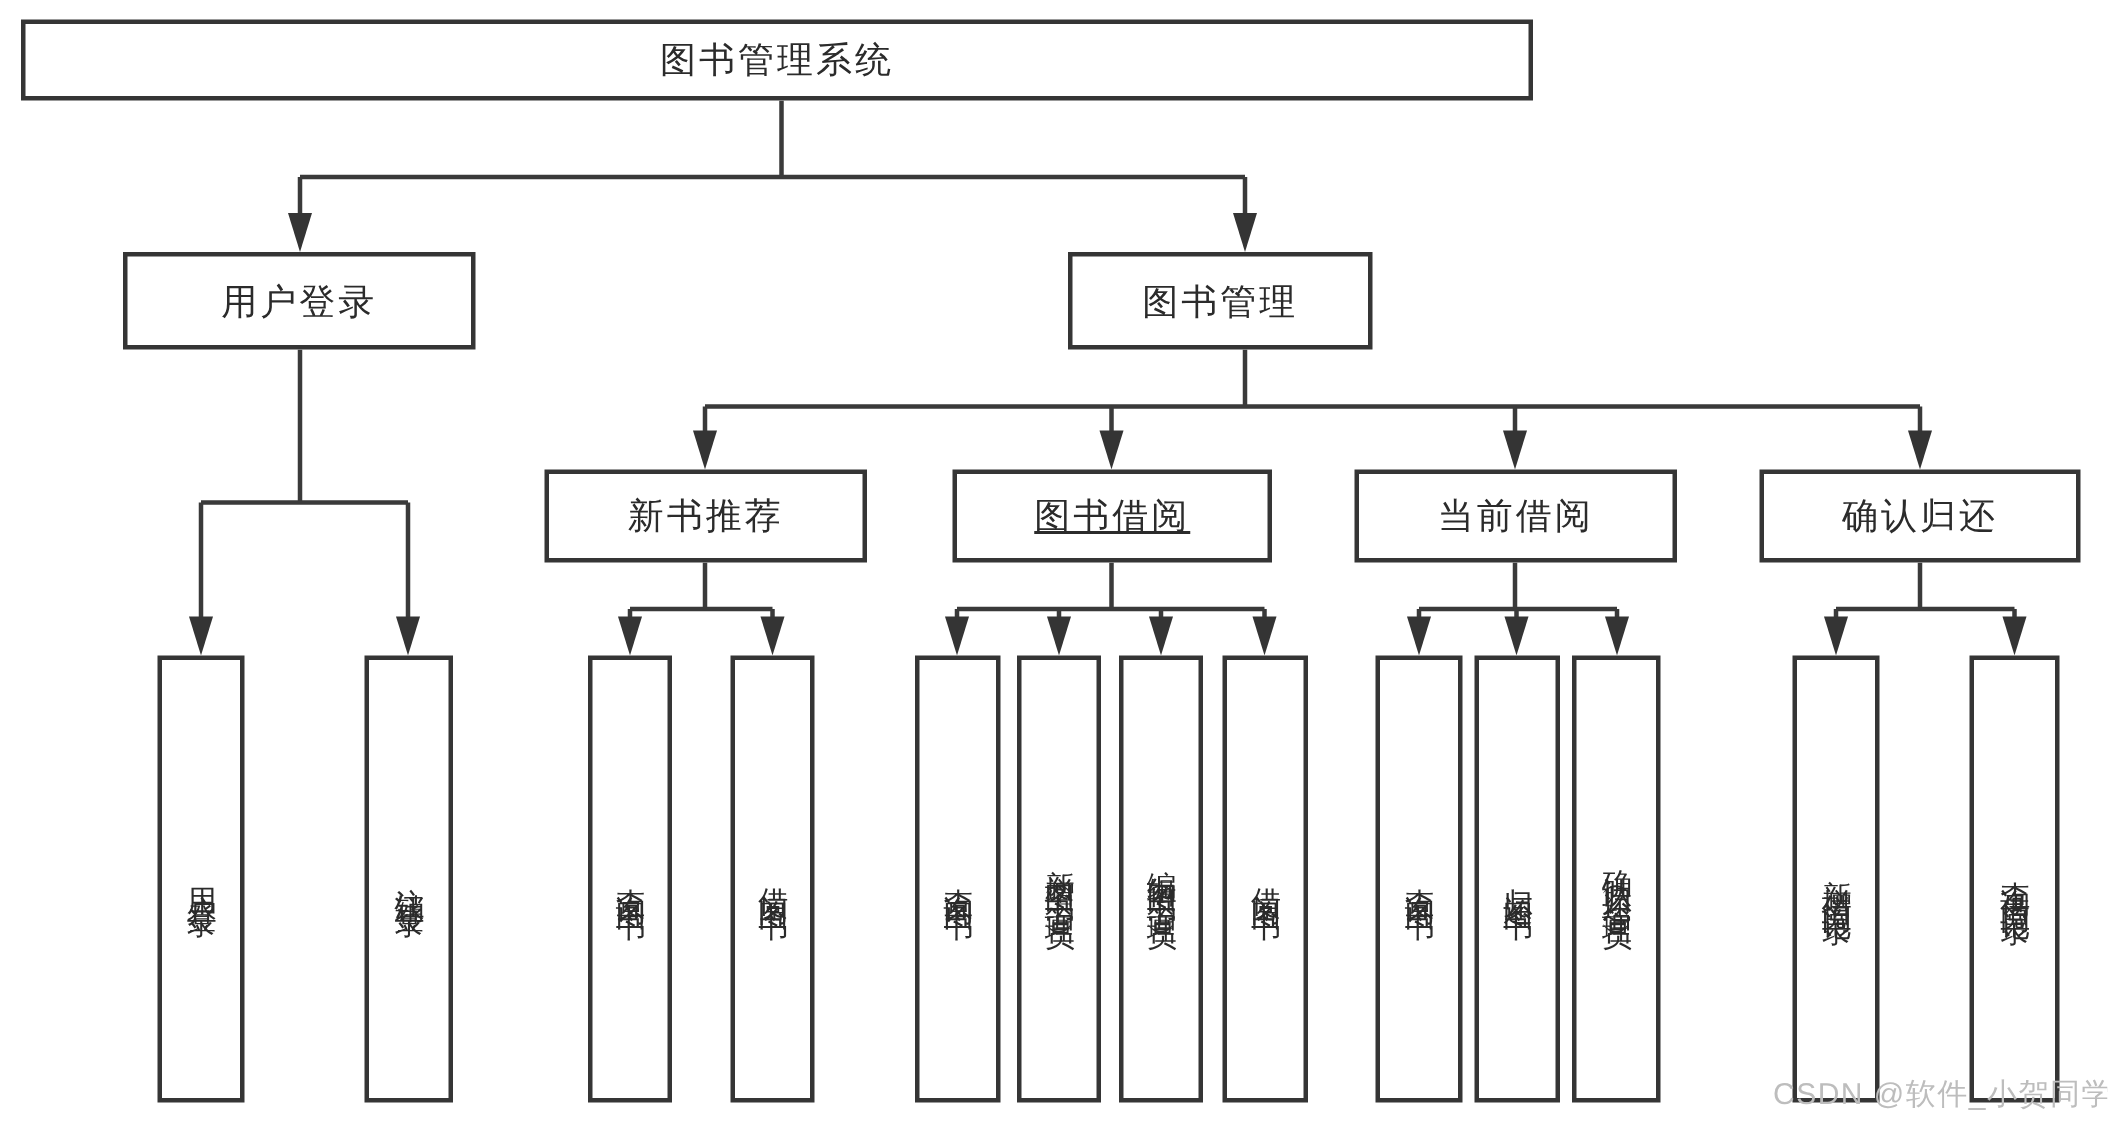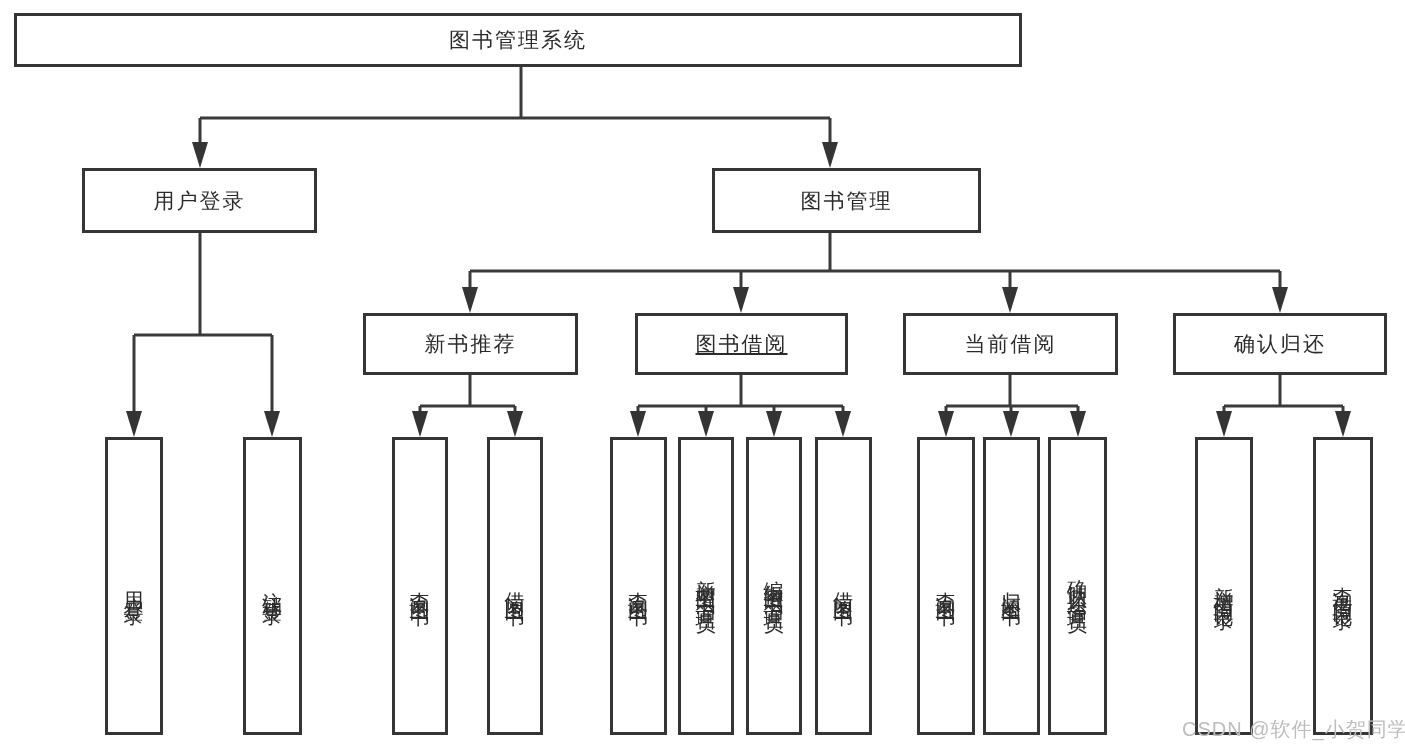--- a/index.html
+++ b/index.html
@@ -15,21 +15,21 @@
   #wires polygon { fill:#343434; stroke:none; }
   .box {
     position:absolute;
     background:#ffffff;
     border:3px solid #353535;
     box-sizing:border-box;
     display:flex;
     align-items:center;
     justify-content:center;
     color:#2b2b2b;
-    font-size:21px;
+    font-size:24px;
     letter-spacing:2px;
     z-index:1;
     white-space:nowrap;
   }
   .vbox {
     writing-mode:vertical-rl;
     text-orientation:mixed;
     font-size:20px;
     letter-spacing:5px;
     line-height:1;
@@ -81,21 +81,21 @@
     <polygon points="1070,411 1086,411 1078,437"></polygon>
 
     <path d="M1280 375 V406 M1224 406 H1343 M1224 406 V416 M1343 406 V416"></path>
     <polygon points="1216,411 1232,411 1224,437"></polygon>
     <polygon points="1335,411 1351,411 1343,437"></polygon>
   </svg>
 
   <div class="box" style="left:14px; top:13px; width:1008px; height:54px;">图书管理系统</div>
 
   <div class="box" style="left:82px; top:168px; width:235px; height:65px;">用户登录</div>
-  <div class="box" style="left:712px; top:168px; width:269px; height:65px;">图书管理</div>
+  <div class="box" style="left:712px; top:168px; width:203px; height:65px;">图书管理</div>
 
   <div class="box" style="left:363px; top:313px; width:215px; height:62px;text-align:right;">新书推荐</div>
   <div class="box" style="left:635px; top:313px; width:213px; height:62px;text-decoration:underline;">图书借阅</div>
   <div class="box" style="left:903px; top:313px; width:215px; height:62px;text-align:center;">当前借阅</div>
   <div class="box" style="left:1173px; top:313px; width:214px; height:62px;">确认归还</div>
 
   <div class="box vbox" style="left:105px; top:437px; width:58px; height:298px;">用户登录</div>
   <div class="box vbox" style="left:243px; top:437px; width:59px; height:298px;">注销登录</div>
 
   <div class="box vbox" style="left:392px; top:437px; width:56px; height:298px;">查询图书</div>

